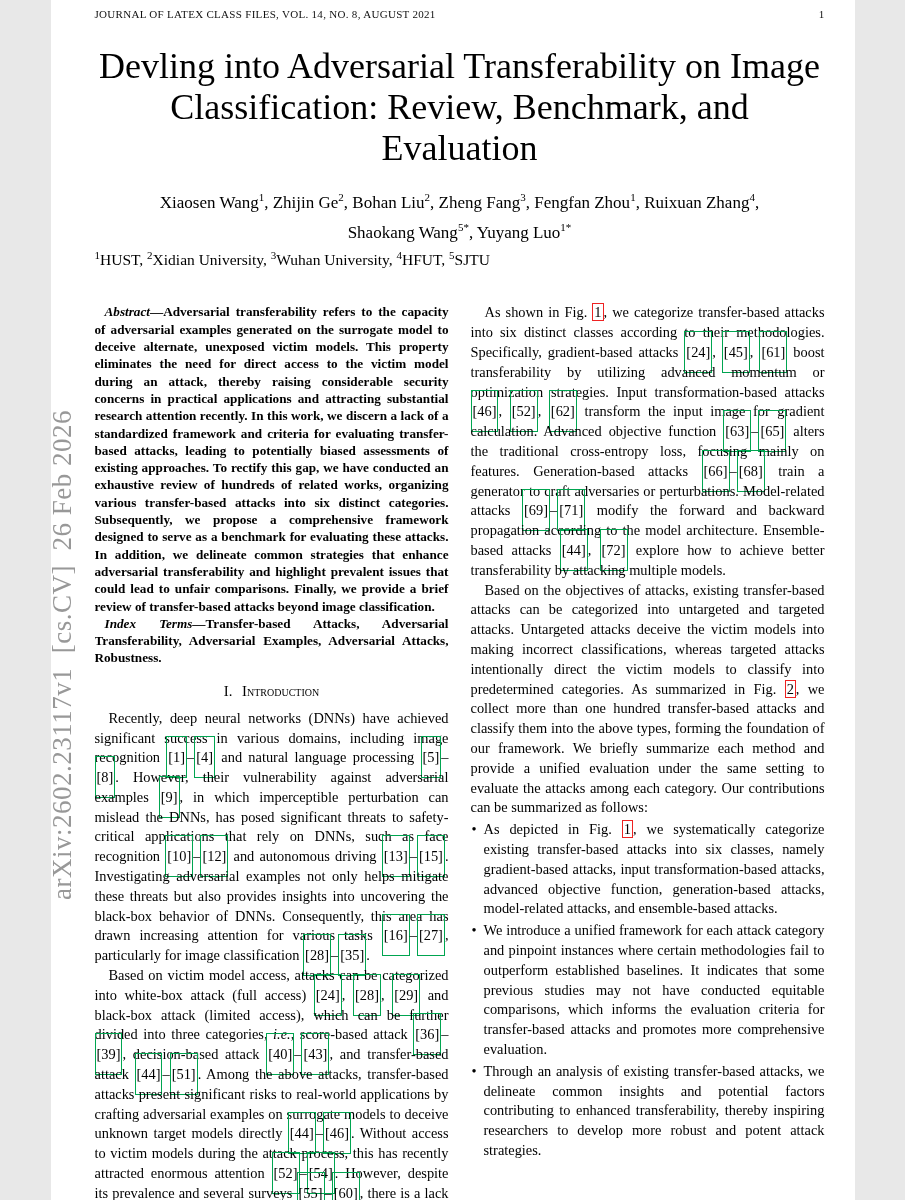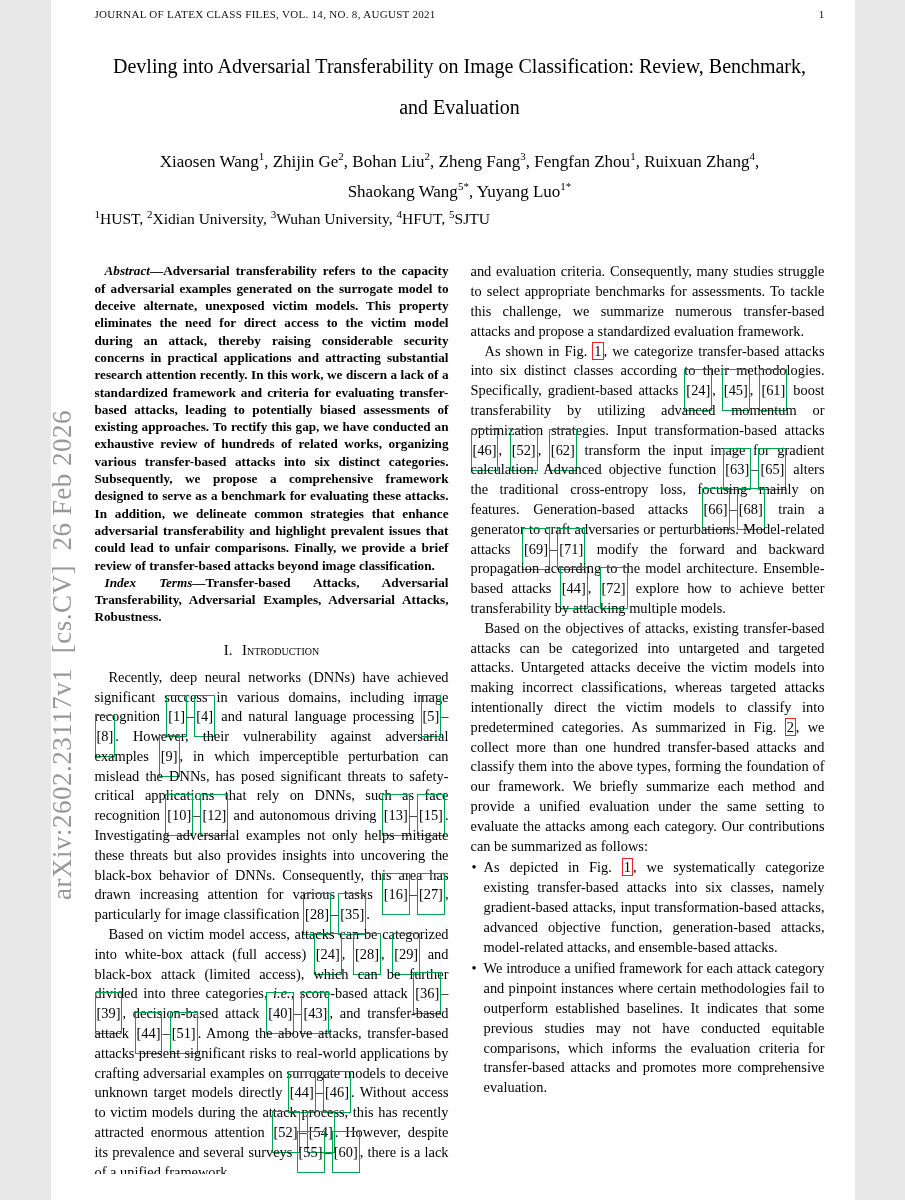--- a/index.html
+++ b/index.html
@@ -8,21 +8,21 @@
     width:804px; height:1200px; margin:0 auto; position:relative;
     background:#ffffff; color:#000;
     font-family:"Liberation Serif","DejaVu Serif",serif;
     padding:8px 30px 0 44px; overflow:hidden;
   }
   .running-header{
     display:flex; justify-content:space-between; align-items:baseline;
     font-size:11px; letter-spacing:.3px; color:#111; margin-bottom:6px;
   }
   .title{
-    font-weight:400; font-size:20px; line-height:41px; text-align:center;
+    font-weight:400; font-size:36px; line-height:41px; text-align:center;
     margin:26px 2px 16px 2px;
   }
   .authors{ text-align:center; font-size:17px; line-height:25px; }
   .authors sup, .affiliations sup, .footnote sup { font-size:11px; }
   .affiliations{ text-align:left; font-size:15.5px; margin-top:5px; margin-bottom:34px; }
   .columns{ display:flex; gap:22px; height:912px; overflow:hidden; }
   .col{ flex:1; text-align:justify; overflow:hidden;align-items:center; }
   .col-left{ display:flex; flex-direction:column; }
   .abstract, .index-terms{
     font-weight:bold; font-size:13.2px; line-height:17.3px; text-indent:10px;
@@ -91,24 +91,24 @@
       <p class="body-par indent">Recently, deep neural networks (DNNs) have achieved significant success in various domains, including image recognition <span class="cite">[1]</span>–<span class="cite">[4]</span> and natural language processing <span class="cite">[5]</span>–<span class="cite">[8]</span>. However, their vulnerability against adversarial examples <span class="cite">[9]</span>, in which imperceptible perturbation can mislead the DNNs, has posed significant threats to safety-critical applications that rely on DNNs, such as face recognition <span class="cite">[10]</span>–<span class="cite">[12]</span> and autonomous driving <span class="cite">[13]</span>–<span class="cite">[15]</span>. Investigating adversarial examples not only helps mitigate these threats but also provides insights into uncovering the black-box behavior of DNNs. Consequently, this area has drawn increasing attention for various tasks <span class="cite">[16]</span>–<span class="cite">[27]</span>, particularly for image classification <span class="cite">[28]</span>–<span class="cite">[35]</span>.</p>
       <p class="body-par indent">Based on victim model access, attacks can be categorized into white-box attack (full access) <span class="cite">[24]</span>, <span class="cite">[28]</span>, <span class="cite">[29]</span> and black-box attack (limited access), which can be further divided into three categories, <i>i.e.</i>, score-based attack <span class="cite">[36]</span>–<span class="cite">[39]</span>, decision-based attack <span class="cite">[40]</span>–<span class="cite">[43]</span>, and transfer-based attack <span class="cite">[44]</span>–<span class="cite">[51]</span>. Among the above attacks, transfer-based attacks present significant risks to real-world applications by crafting adversarial examples on surrogate models to deceive unknown target models directly <span class="cite">[44]</span>–<span class="cite">[46]</span>. Without access to victim models during the attack process, this has recently attracted enormous attention <span class="cite">[52]</span>–<span class="cite">[54]</span>. However, despite its prevalence and several surveys <span class="cite">[55]</span>–<span class="cite">[60]</span>, there is a lack of a unified framework</p>
 
       <div class="footnote">
         <p><sup>*</sup>Corresponding author: {1yuyang.andy, daniel095wang}@gmail.com</p>
         <p>TransferAttack: <span class="urlbox">https://github.com/Trustworthy-AI-Group/TransferAttack</span></p>
       </div>
     </div>
 
     <div class="col col-right">
-      <p class="body-par">and evaluation criteria. Consequently, many studies struggle to select appropriate benchmarks for assessments. To tackle this challenge, we summarize numerous transfer-based attacks and propose a standardized evaluation framework.</p>
       <p class="body-par indent">As shown in Fig. <span class="figref">1</span>, we categorize transfer-based attacks into six distinct classes according to their methodologies. Specifically, gradient-based attacks <span class="cite">[24]</span>, <span class="cite">[45]</span>, <span class="cite">[61]</span> boost transferability by utilizing advanced momentum or optimization strategies. Input transformation-based attacks <span class="cite">[46]</span>, <span class="cite">[52]</span>, <span class="cite">[62]</span> transform the input image for gradient calculation. Advanced objective function <span class="cite">[63]</span>–<span class="cite">[65]</span> alters the traditional cross-entropy loss, focusing mainly on features. Generation-based attacks <span class="cite">[66]</span>–<span class="cite">[68]</span> train a generator to craft adversaries or perturbations. Model-related attacks <span class="cite">[69]</span>–<span class="cite">[71]</span> modify the forward and backward propagation according to the model architecture. Ensemble-based attacks <span class="cite">[44]</span>, <span class="cite">[72]</span> explore how to achieve better transferability by attacking multiple models.</p>
       <p class="body-par indent">Based on the objectives of attacks, existing transfer-based attacks can be categorized into untargeted and targeted attacks. Untargeted attacks deceive the victim models into making incorrect classifications, whereas targeted attacks intentionally direct the victim models to classify into predetermined categories. As summarized in Fig. <span class="figref">2</span>, we collect more than one hundred transfer-based attacks and classify them into the above types, forming the foundation of our framework. We briefly summarize each method and provide a unified evaluation under the same setting to evaluate the attacks among each category. Our contributions can be summarized as follows:</p>
 
       <ul class="contributions">
         <li>As depicted in Fig. <span class="figref">1</span>, we systematically categorize existing transfer-based attacks into six classes, namely gradient-based attacks, input transformation-based attacks, advanced objective function, generation-based attacks, model-related attacks, and ensemble-based attacks.</li>
         <li>We introduce a unified framework for each attack category and pinpoint instances where certain methodologies fail to outperform established baselines. It indicates that some previous studies may not have conducted equitable comparisons, which informs the evaluation criteria for transfer-based attacks and promotes more comprehensive evaluation.</li>
+        <li>Through an analysis of existing transfer-based attacks, we delineate common insights and potential factors contributing to enhanced transferability, thereby inspiring researchers to develop more robust and potent attack strategies.</li>
       </ul>
     </div>
 
   </div>
 </div>
 
 </body></html>

